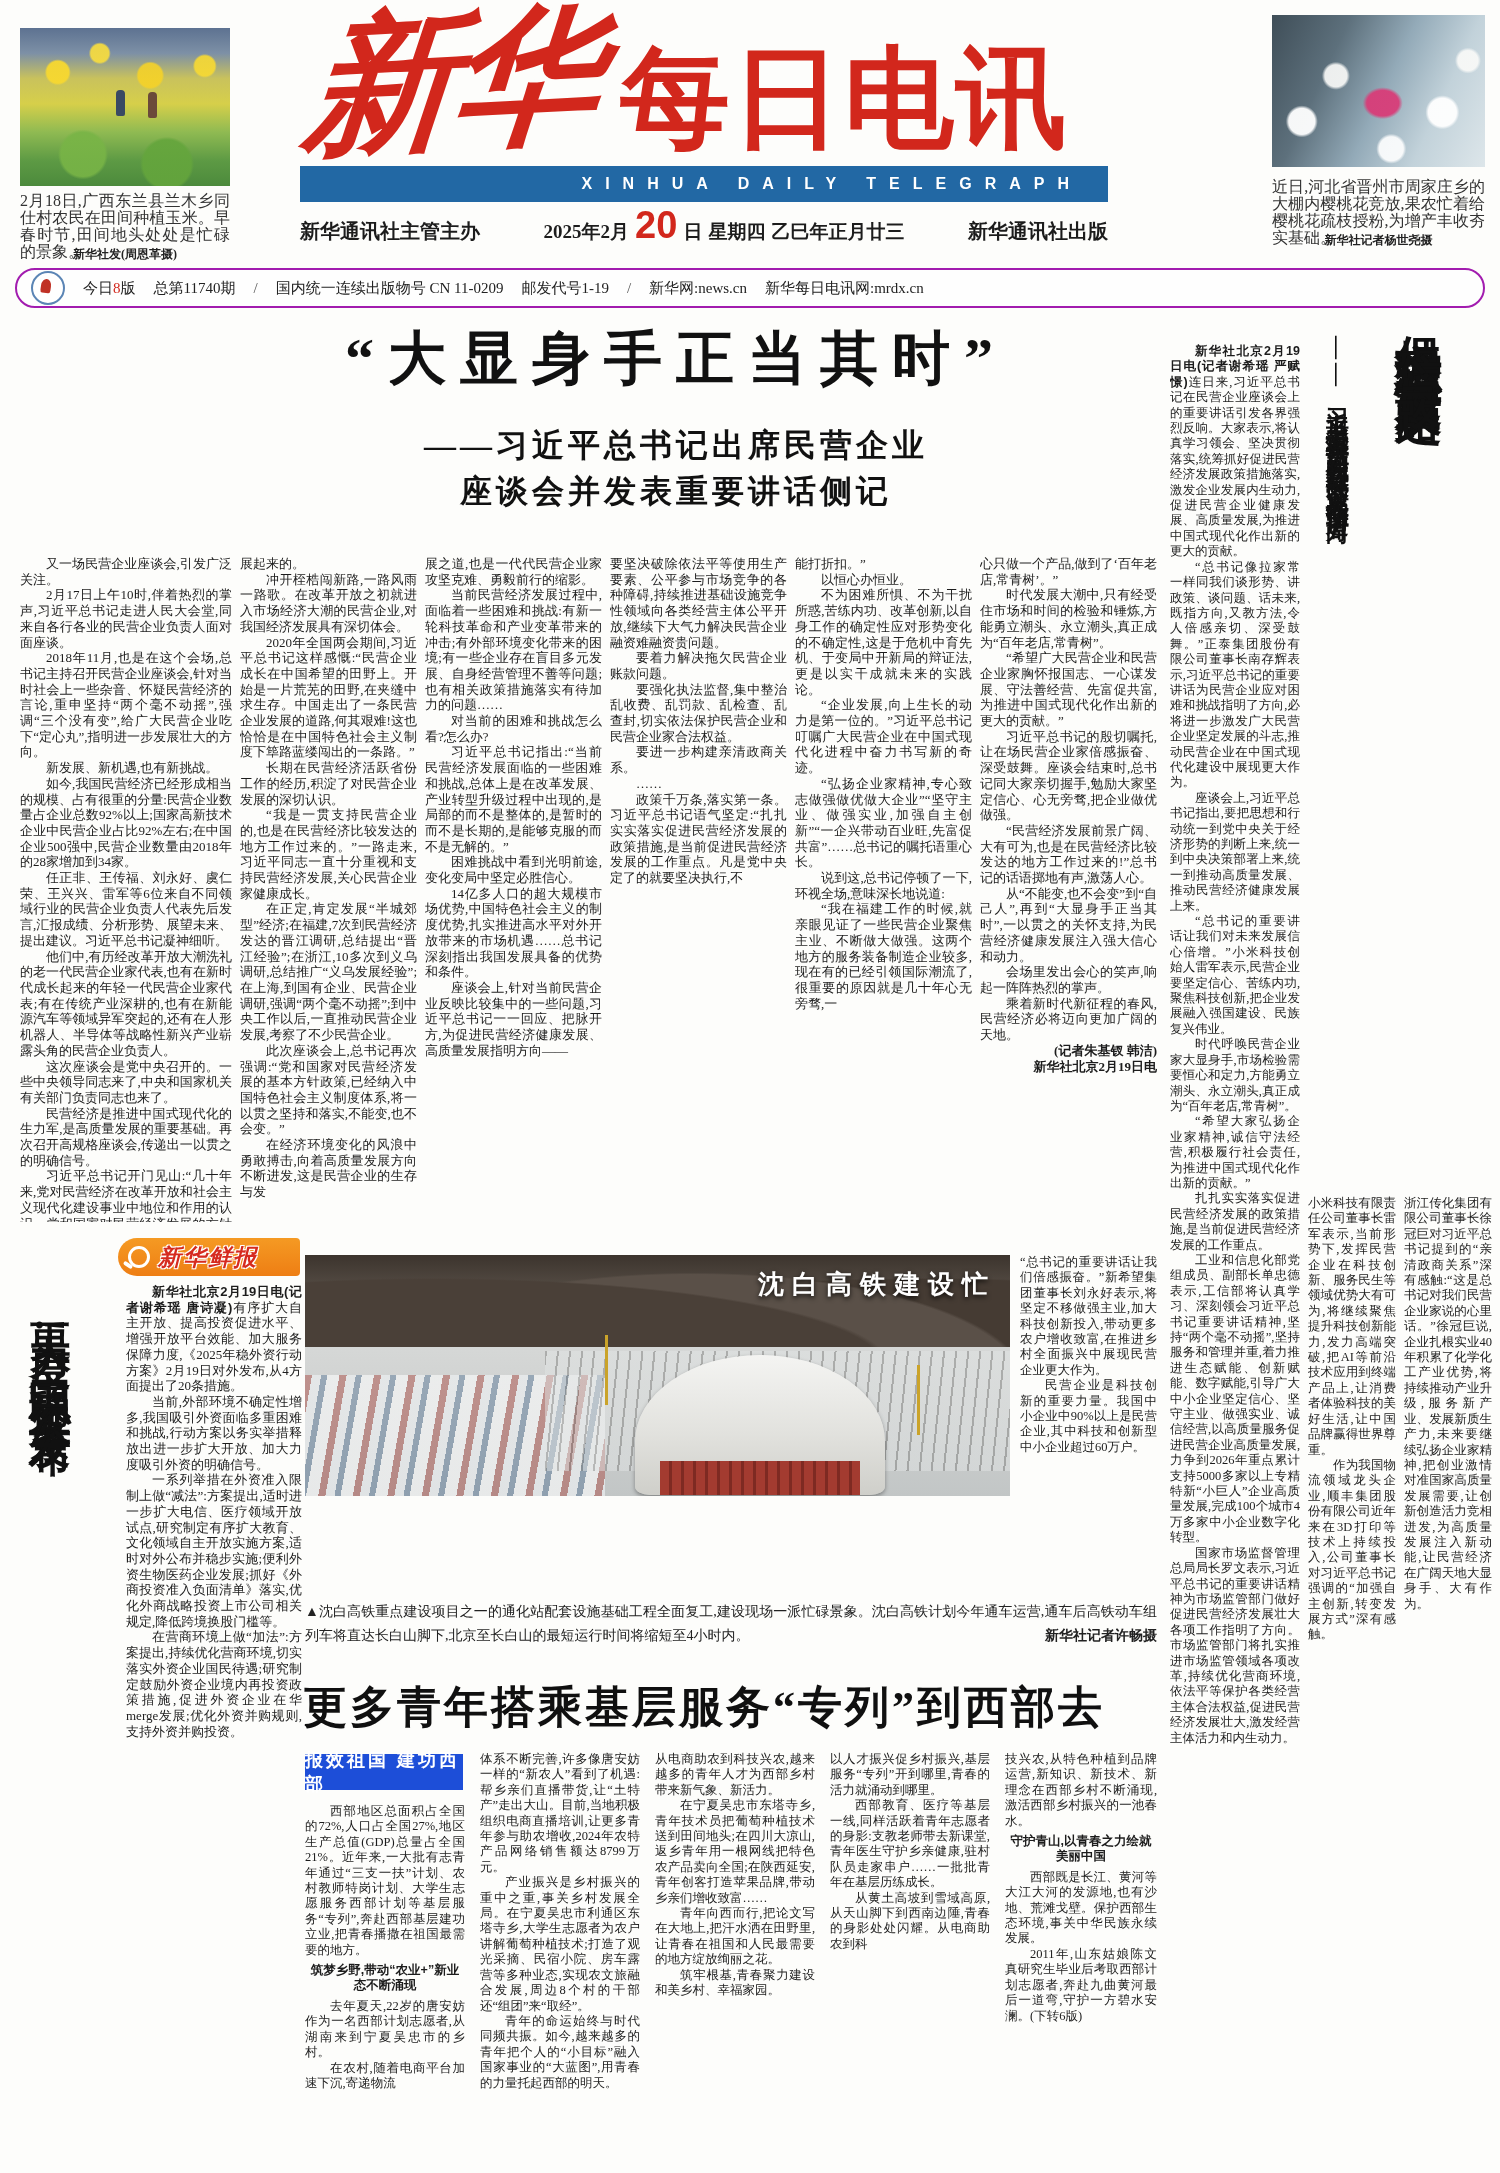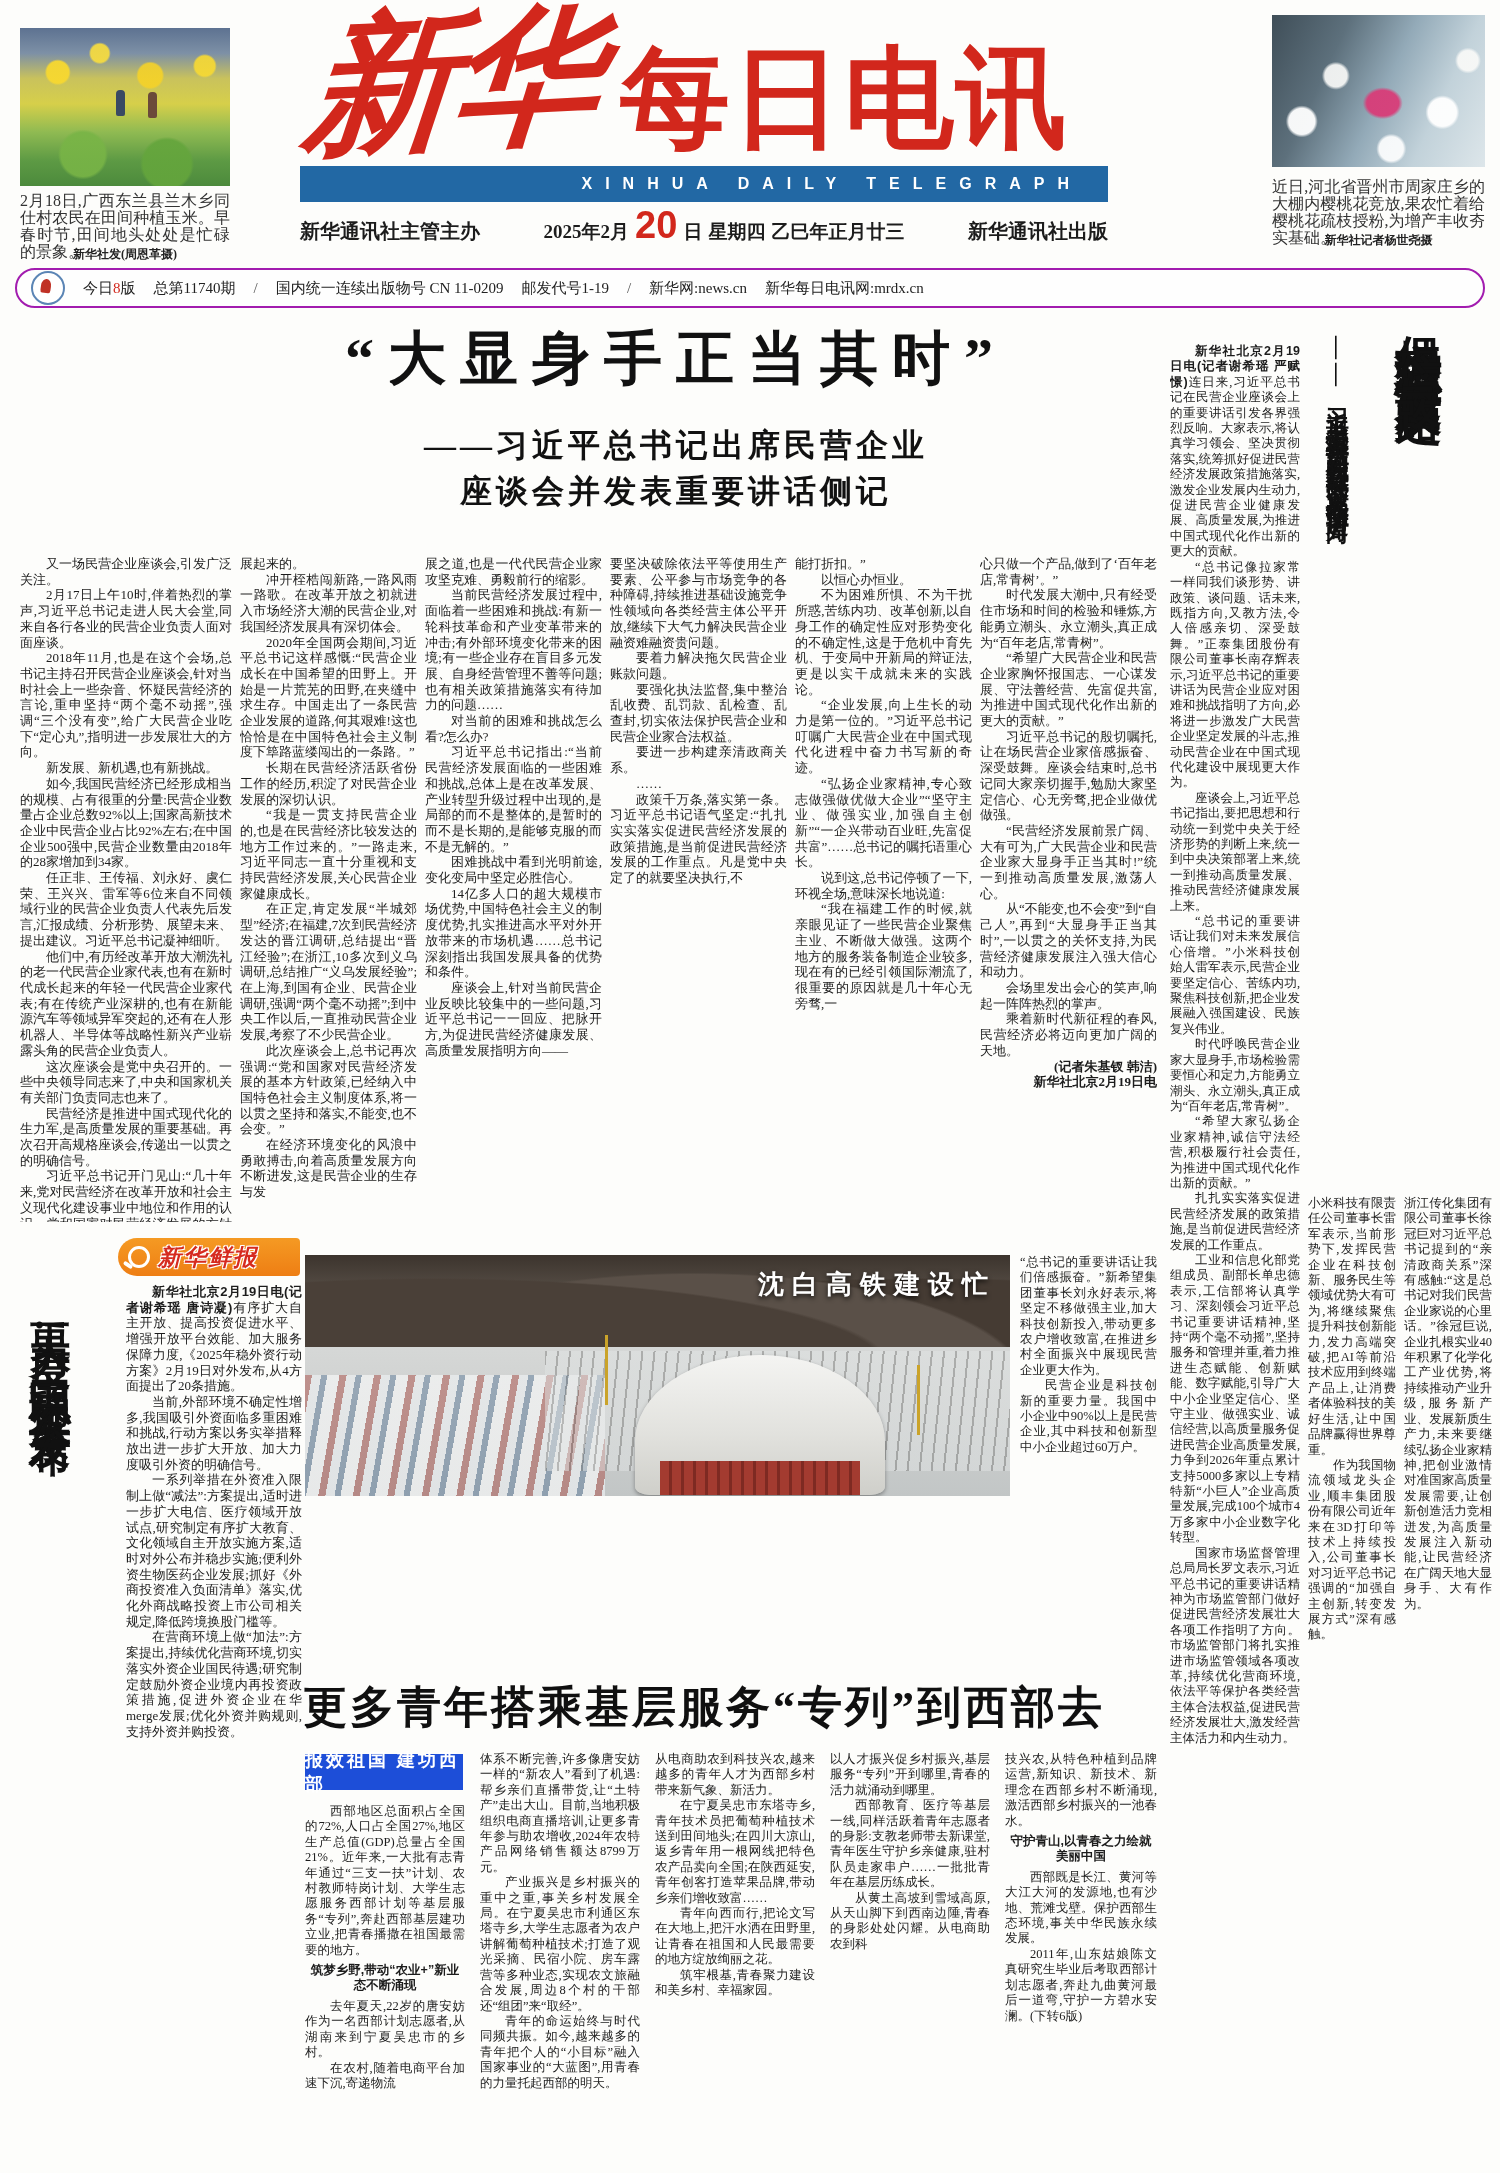--- a/index.html
+++ b/index.html
@@ -197,21 +197,21 @@
       <p>“企业发展,向上生长的动力是第一位的。”习近平总书记叮嘱广大民营企业在中国式现代化进程中奋力书写新的奇迹。</p>
       <p>“弘扬企业家精神,专心致志做强做优做大企业”“坚守主业、做强实业,加强自主创新”“一企兴带动百业旺,先富促共富”……总书记的嘱托语重心长。</p>
       <p>说到这,总书记停顿了一下,环视全场,意味深长地说道:</p>
       <p>“我在福建工作的时候,就亲眼见证了一些民营企业聚焦主业、不断做大做强。这两个地方的服务装备制造企业较多,现在有的已经引领国际潮流了,很重要的原因就是几十年心无旁骛,一</p>
     </div>
   <div class="abs col c-main" style="left:980px;width:177px;height:689px;">
       <p class="noind">心只做一个产品,做到了‘百年老店,常青树’。”</p>
       <p>时代发展大潮中,只有经受住市场和时间的检验和锤炼,方能勇立潮头、永立潮头,真正成为“百年老店,常青树”。</p>
       <p>“希望广大民营企业和民营企业家胸怀报国志、一心谋发展、守法善经营、先富促共富,为推进中国式现代化作出新的更大的贡献。”</p>
       <p>习近平总书记的殷切嘱托,让在场民营企业家倍感振奋、深受鼓舞。座谈会结束时,总书记同大家亲切握手,勉励大家坚定信心、心无旁骛,把企业做优做强。</p>
-      <p>“民营经济发展前景广阔、大有可为,广大民营企业和民营企业家大显身手正当其时!”统一到推动高质量发展,激荡人心。</p>
+      <p>“民营经济发展前景广阔、大有可为,也是在民营经济比较发达的地方工作过来的!”总书记的话语掷地有声,激荡人心。</p>
       <p>从“不能变,也不会变”到“自己人”,再到“大显身手正当其时”,一以贯之的关怀支持,为民营经济健康发展注入强大信心和动力。</p>
       <p>会场里发出会心的笑声,响起一阵阵热烈的掌声。</p>
       <p>乘着新时代新征程的春风,民营经济必将迈向更加广阔的天地。</p>
       <p class="byl">(记者朱基钗 韩洁)</p>
       <p class="byl">新华社北京2月19日电</p>
     </div>
 
   <div class="abs flash-banner">
     <span class="mag"></span>
     <span class="ftxt">新华鲜报</span>
@@ -225,20 +225,24 @@
     </div>
 
   <div class="abs photo photo-main">
     <div class="mtn"></div>
     <div class="yard"></div>
     <div class="tracks"></div>
     <div class="station"></div>
     <div class="crane" style="left:300px;top:80px;"></div>
     <div class="crane" style="left:612px;top:110px;"></div>
     <div class="ph-title">沈白高铁建设忙</div>
+  </div>
+  <div class="abs main-cap">
+    <span>▲沈白高铁重点建设项目之一的通化站配套设施基础工程全面复工,建设现场一派忙碌景象。沈白高铁计划今年通车运营,通车后高铁动车组列车将直达长白山脚下,北京至长白山的最短运行时间将缩短至4小时内。</span>
+    <span class="cr">新华社记者许畅摄</span>
   </div>
 
   <div class="abs west-head">更多青年搭乘基层服务“专列”到西部去</div>
   <div class="abs tagbox">报效祖国 建功西部</div>
   <div class="abs col wcol" style="left:305px;top:1804px;width:160px;height:364px;">
       <p>西部地区总面积占全国的72%,人口占全国27%,地区生产总值(GDP)总量占全国21%。近年来,一大批有志青年通过“三支一扶”计划、农村教师特岗计划、大学生志愿服务西部计划等基层服务“专列”,奔赴西部基层建功立业,把青春播撒在祖国最需要的地方。</p>
       <p class="subh">筑梦乡野,带动“农业+”新业态不断涌现</p>
       <p>去年夏天,22岁的唐安妨作为一名西部计划志愿者,从湖南来到宁夏吴忠市的乡村。</p>
       <p>在农村,随着电商平台加速下沉,寄递物流</p>
     </div>

